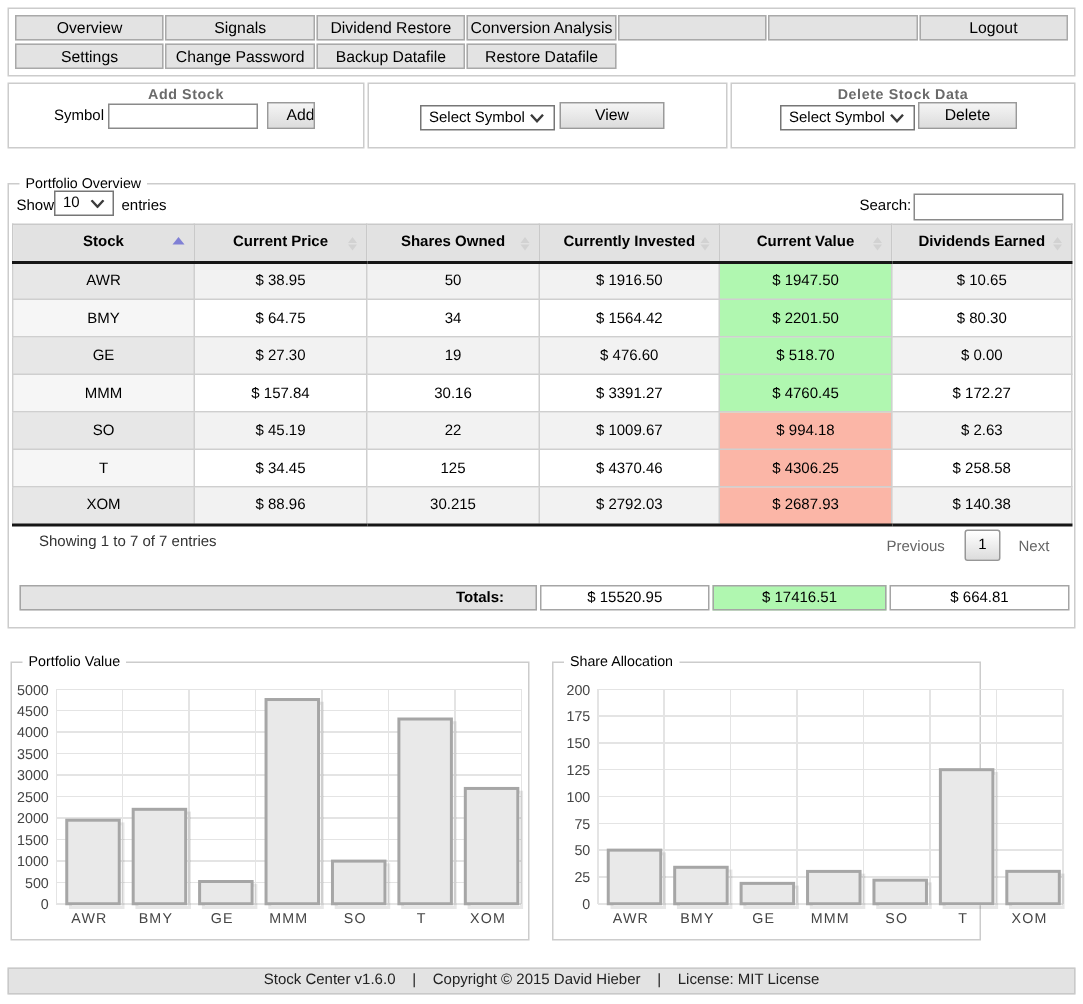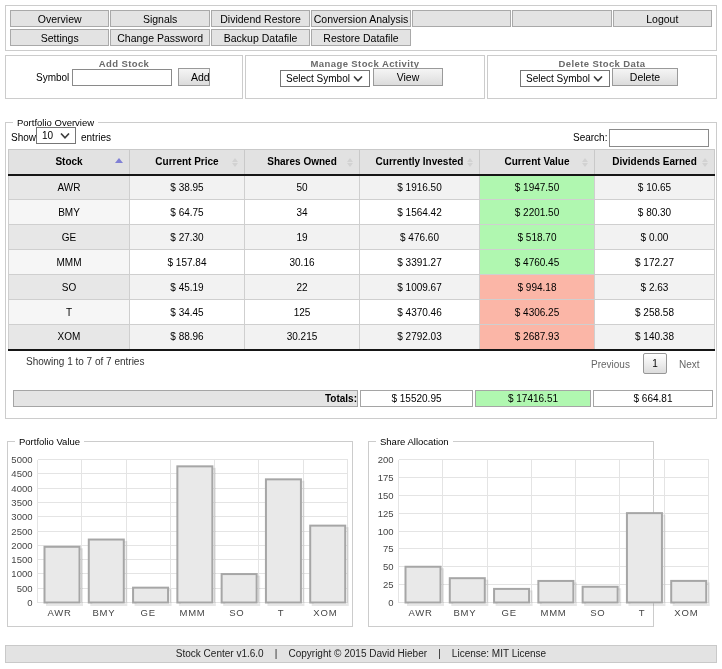--- a/index.html
+++ b/index.html
@@ -29,21 +29,21 @@
 table.dt tr.even td.s1 { background:#f6f6f6; }
 table.dt tr:last-child td { border-bottom:2px solid #161616; }
 table.dt tbody tr td.green { background:#b0f7b0; }
 table.dt tbody tr td.red { background:#fbb6a7; }
 .sorticons { position:absolute; right:6px; top:8px; }
 .tri-up { width:0;height:0;border-left:4px solid transparent;border-right:4px solid transparent;border-bottom:5px solid #8080d5; }
 .tri-both-up { width:0;height:0;border-left:3px solid transparent;border-right:3px solid transparent;border-bottom:4px solid #d2d2d2; margin-bottom:1px; }
 .tri-both-down { width:0;height:0;border-left:3px solid transparent;border-right:3px solid transparent;border-top:4px solid #d2d2d2; }
 .totals { position:absolute; border-collapse:separate; border-spacing:2px; left:5px; top:265px; }
 .totals td { height:17px; border:1px solid #a5a5a5; text-align:center; font-size:10px; vertical-align:middle; }
-.totals td.lbl { background:#e4e4e4; text-align:right; font-weight:bold; padding-right:0; }
+.totals td.lbl { background:#e4e4e4; text-align:right; font-weight:bold; padding-right:21px; }
 .totals td.green { background:#b0f7b0; }
 .footer { position:absolute; left:5px; top:645px; width:712px; height:18px; background:#e3e3e3;
   border:1px solid #c9c9c9; text-align:center; font-size:10px; color:#222; line-height:16px; }
 </style>
 </head>
 <body>
 
 <div class="box" style="left:5px;top:5px;width:712px;height:46px;">
   <div style="position:absolute;left:4px;top:4px;width:702px;display:grid;grid-template-columns:repeat(7,1fr);gap:2px 1px;">
     <button class="navbtn">Overview</button>
@@ -60,21 +60,20 @@
   </div>
 </div>
 
 <div class="box" style="left:5px;top:55px;width:238px;height:44px;">
   <div class="ttitle">Add Stock</div>
   <span class="abs" style="left:30px;top:16px;">Symbol</span>
   <input class="txt" style="left: 66px; top: 13px; width: 100px; height: 17px;">
   <button class="abs" style="left:172px;top:12px;width:32px;height:18px;padding-left:12px;">Add</button>
 </div>
 <div class="box" style="left:245px;top:55px;width:240px;height:44px;">
-  <div class="ttitle">Manage Stock Activity</div>
   <div class="selectbox" style="left:34px;top:14px;width:90px;height:17px;">
       <span>Select Symbol</span>
       <svg width="10" height="6" viewBox="0 0 10 6" style="position:absolute;right:6px;top:5px">
         <path d="M1 0.5 L5 4.8 L9 0.5" fill="none" stroke="#3c3c3c" stroke-width="1.6"></path>
       </svg>
     </div>
   <button class="abs" style="left:127px;top:12px;width:70px;height:18px;">View</button>
 </div>
 <div class="box" style="left:487px;top:55px;width:230px;height:44px;">
   <div class="ttitle">Delete Stock Data</div>

